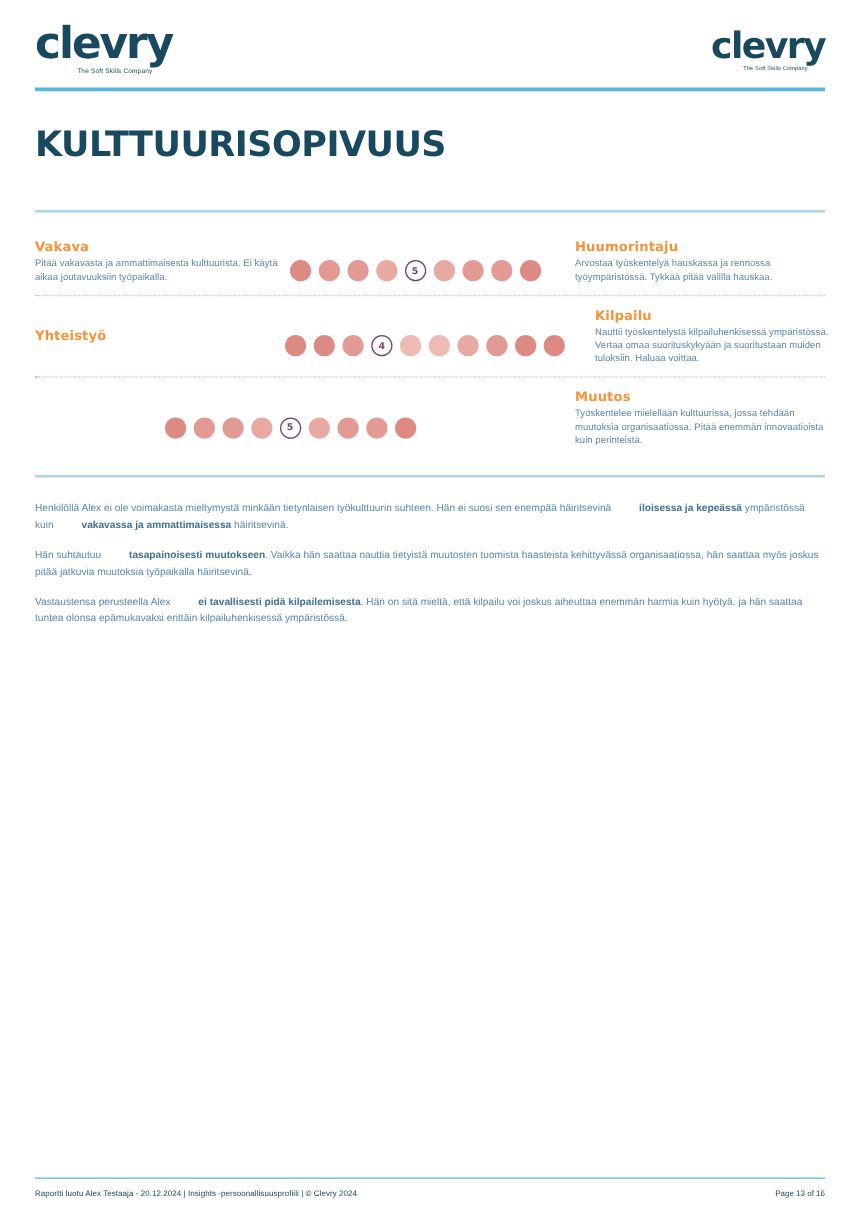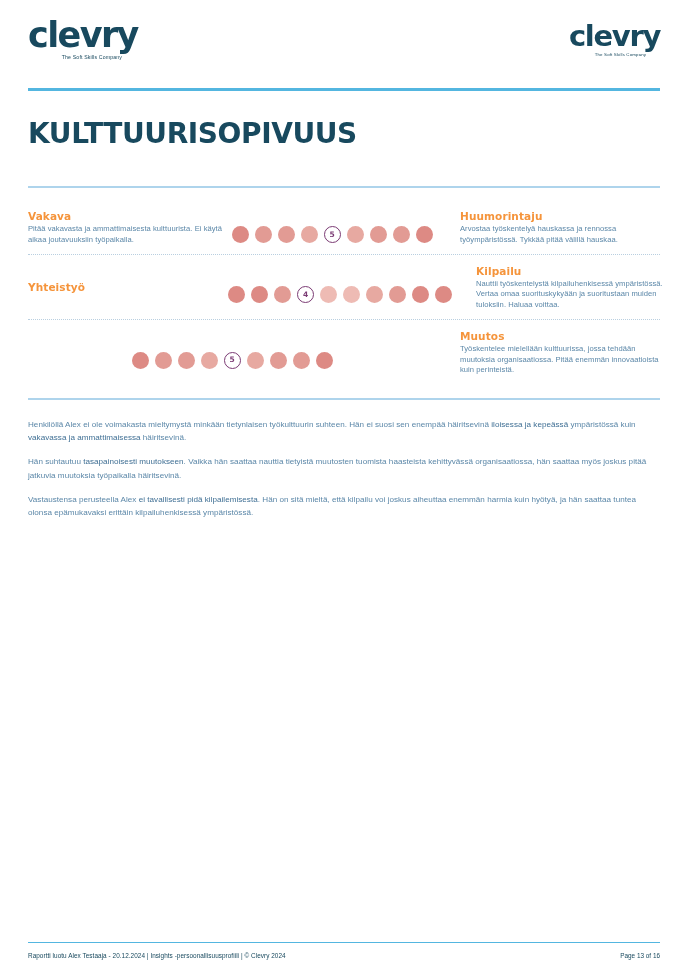--- a/index.html
+++ b/index.html
@@ -19,21 +19,21 @@
     position: relative;
     width: 688px;
     height: 979px;
     box-sizing: border-box;
     padding: 0 24px;
   }
 
   
   .header {
     position: relative;
-    height: 88px;
+    height: 70px;
   }
   .logo {
     position: absolute;
     top: 18px;
     left: 4px;
     line-height: 1;
   }
   .logo-word {
     font-family: "DejaVu Sans", sans-serif;
     font-weight: bold;
@@ -146,21 +146,21 @@
   .summary {
     margin: 18px 4px 0 4px;
   }
   .summary p {
     font-size: 8.1px;
     line-height: 1.62;
     color: #5b87a8;
     margin: 0 0 11px 0;
     letter-spacing: 0.02px;
   }
-  .summary b { font-weight: normal; color: #3f6f94; }
+  .summary b { font-weight: bold; color: #3f6f94; margin-left: 20px; }
 
   
   .footer {
     position: absolute;
     left: 24px;
     right: 24px;
     bottom: 20px;
   }
   .footer-inner {
     display: flex;

